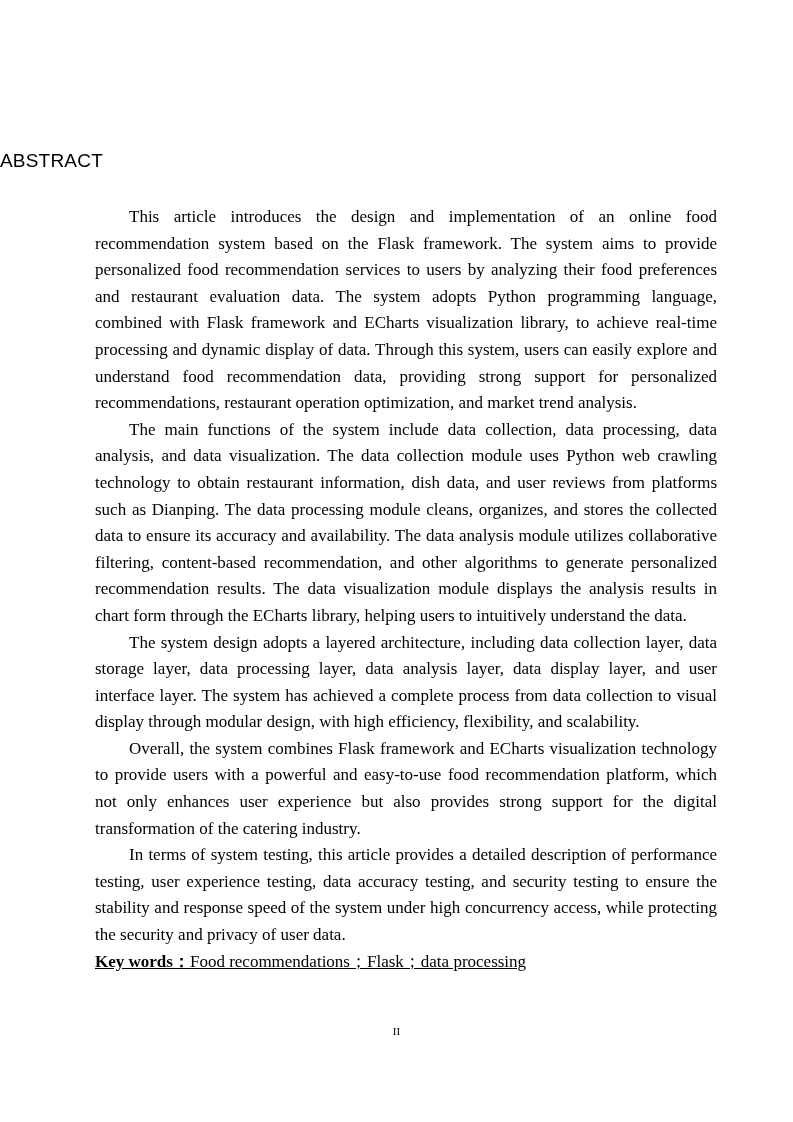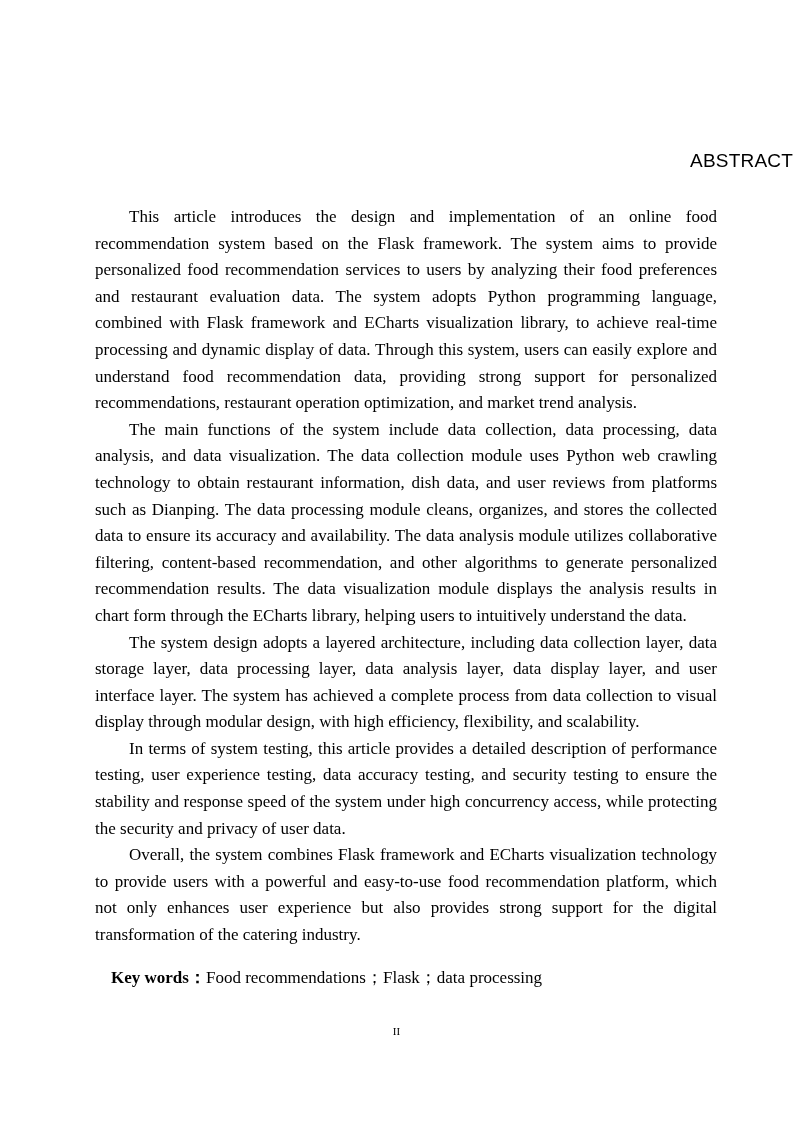--- a/index.html
+++ b/index.html
@@ -20,21 +20,21 @@
       top: 0;
       width: 793px;
       height: 1122px;
       background: #ffffff;
     }
     .title {
       position: absolute;
       top: 150px;
       left: 0;
       width: 793px;
-      text-align: right;
+      text-align: left;
       font-family: "Liberation Sans", sans-serif;
       font-size: 19px;
       font-weight: normal;
       letter-spacing: 0.2px;
       margin: 0;
     }
     .body-text {
       position: absolute;
       top: 204px;
       left: 95px;
@@ -43,22 +43,23 @@
       font-size: 17px;
       line-height: 26.6px;
       text-align: justify;
     }
     .para {
       margin: 0;
       text-indent: 34px;
       text-align: justify;
     }
     .keywords {
-      margin: 16px;
+      margin: 0;
       text-indent: 0;
+      text-decoration: underline;
     }
     .keywords-label {
       font-weight: bold;
     }
     .page-number {
       position: absolute;
       top: 1025px;
       left: 0;
       width: 793px;
       text-align: center;
@@ -69,19 +70,19 @@
 </head>
 <body>
 
 <div class="page">
   <h1 class="title">ABSTRACT</h1>
 
   <div class="body-text">
     <p class="para">This article introduces the design and implementation of an online food recommendation system based on the Flask framework. The system aims to provide personalized food recommendation services to users by analyzing their food preferences and restaurant evaluation data. The system adopts Python programming language, combined with Flask framework and ECharts visualization library, to achieve real-time processing and dynamic display of data. Through this system, users can easily explore and understand food recommendation data, providing strong support for personalized recommendations, restaurant operation optimization, and market trend analysis.</p>
     <p class="para">The main functions of the system include data collection, data processing, data analysis, and data visualization. The data collection module uses Python web crawling technology to obtain restaurant information, dish data, and user reviews from platforms such as Dianping. The data processing module cleans, organizes, and stores the collected data to ensure its accuracy and availability. The data analysis module utilizes collaborative filtering, content-based recommendation, and other algorithms to generate personalized recommendation results. The data visualization module displays the analysis results in chart form through the ECharts library, helping users to intuitively understand the data.</p>
     <p class="para">The system design adopts a layered architecture, including data collection layer, data storage layer, data processing layer, data analysis layer, data display layer, and user interface layer. The system has achieved a complete process from data collection to visual display through modular design, with high efficiency, flexibility, and scalability.</p>
+    <p class="para">Overall, the system combines Flask framework and ECharts visualization technology to provide users with a powerful and easy-to-use food recommendation platform, which not only enhances user experience but also provides strong support for the digital transformation of the catering industry.</p>
     <p class="para">In terms of system testing, this article provides a detailed description of performance testing, user experience testing, data accuracy testing, and security testing to ensure the stability and response speed of the system under high concurrency access, while protecting the security and privacy of user data.</p>
-    <p class="para">Overall, the system combines Flask framework and ECharts visualization technology to provide users with a powerful and easy-to-use food recommendation platform, which not only enhances user experience but also provides strong support for the digital transformation of the catering industry.</p>
     <p class="keywords"><span class="keywords-label">Key words：</span><span>Food recommendations；Flask；data processing</span></p>
   </div>
 
   <div class="page-number">II</div>
 </div>
 
 </body></html>

